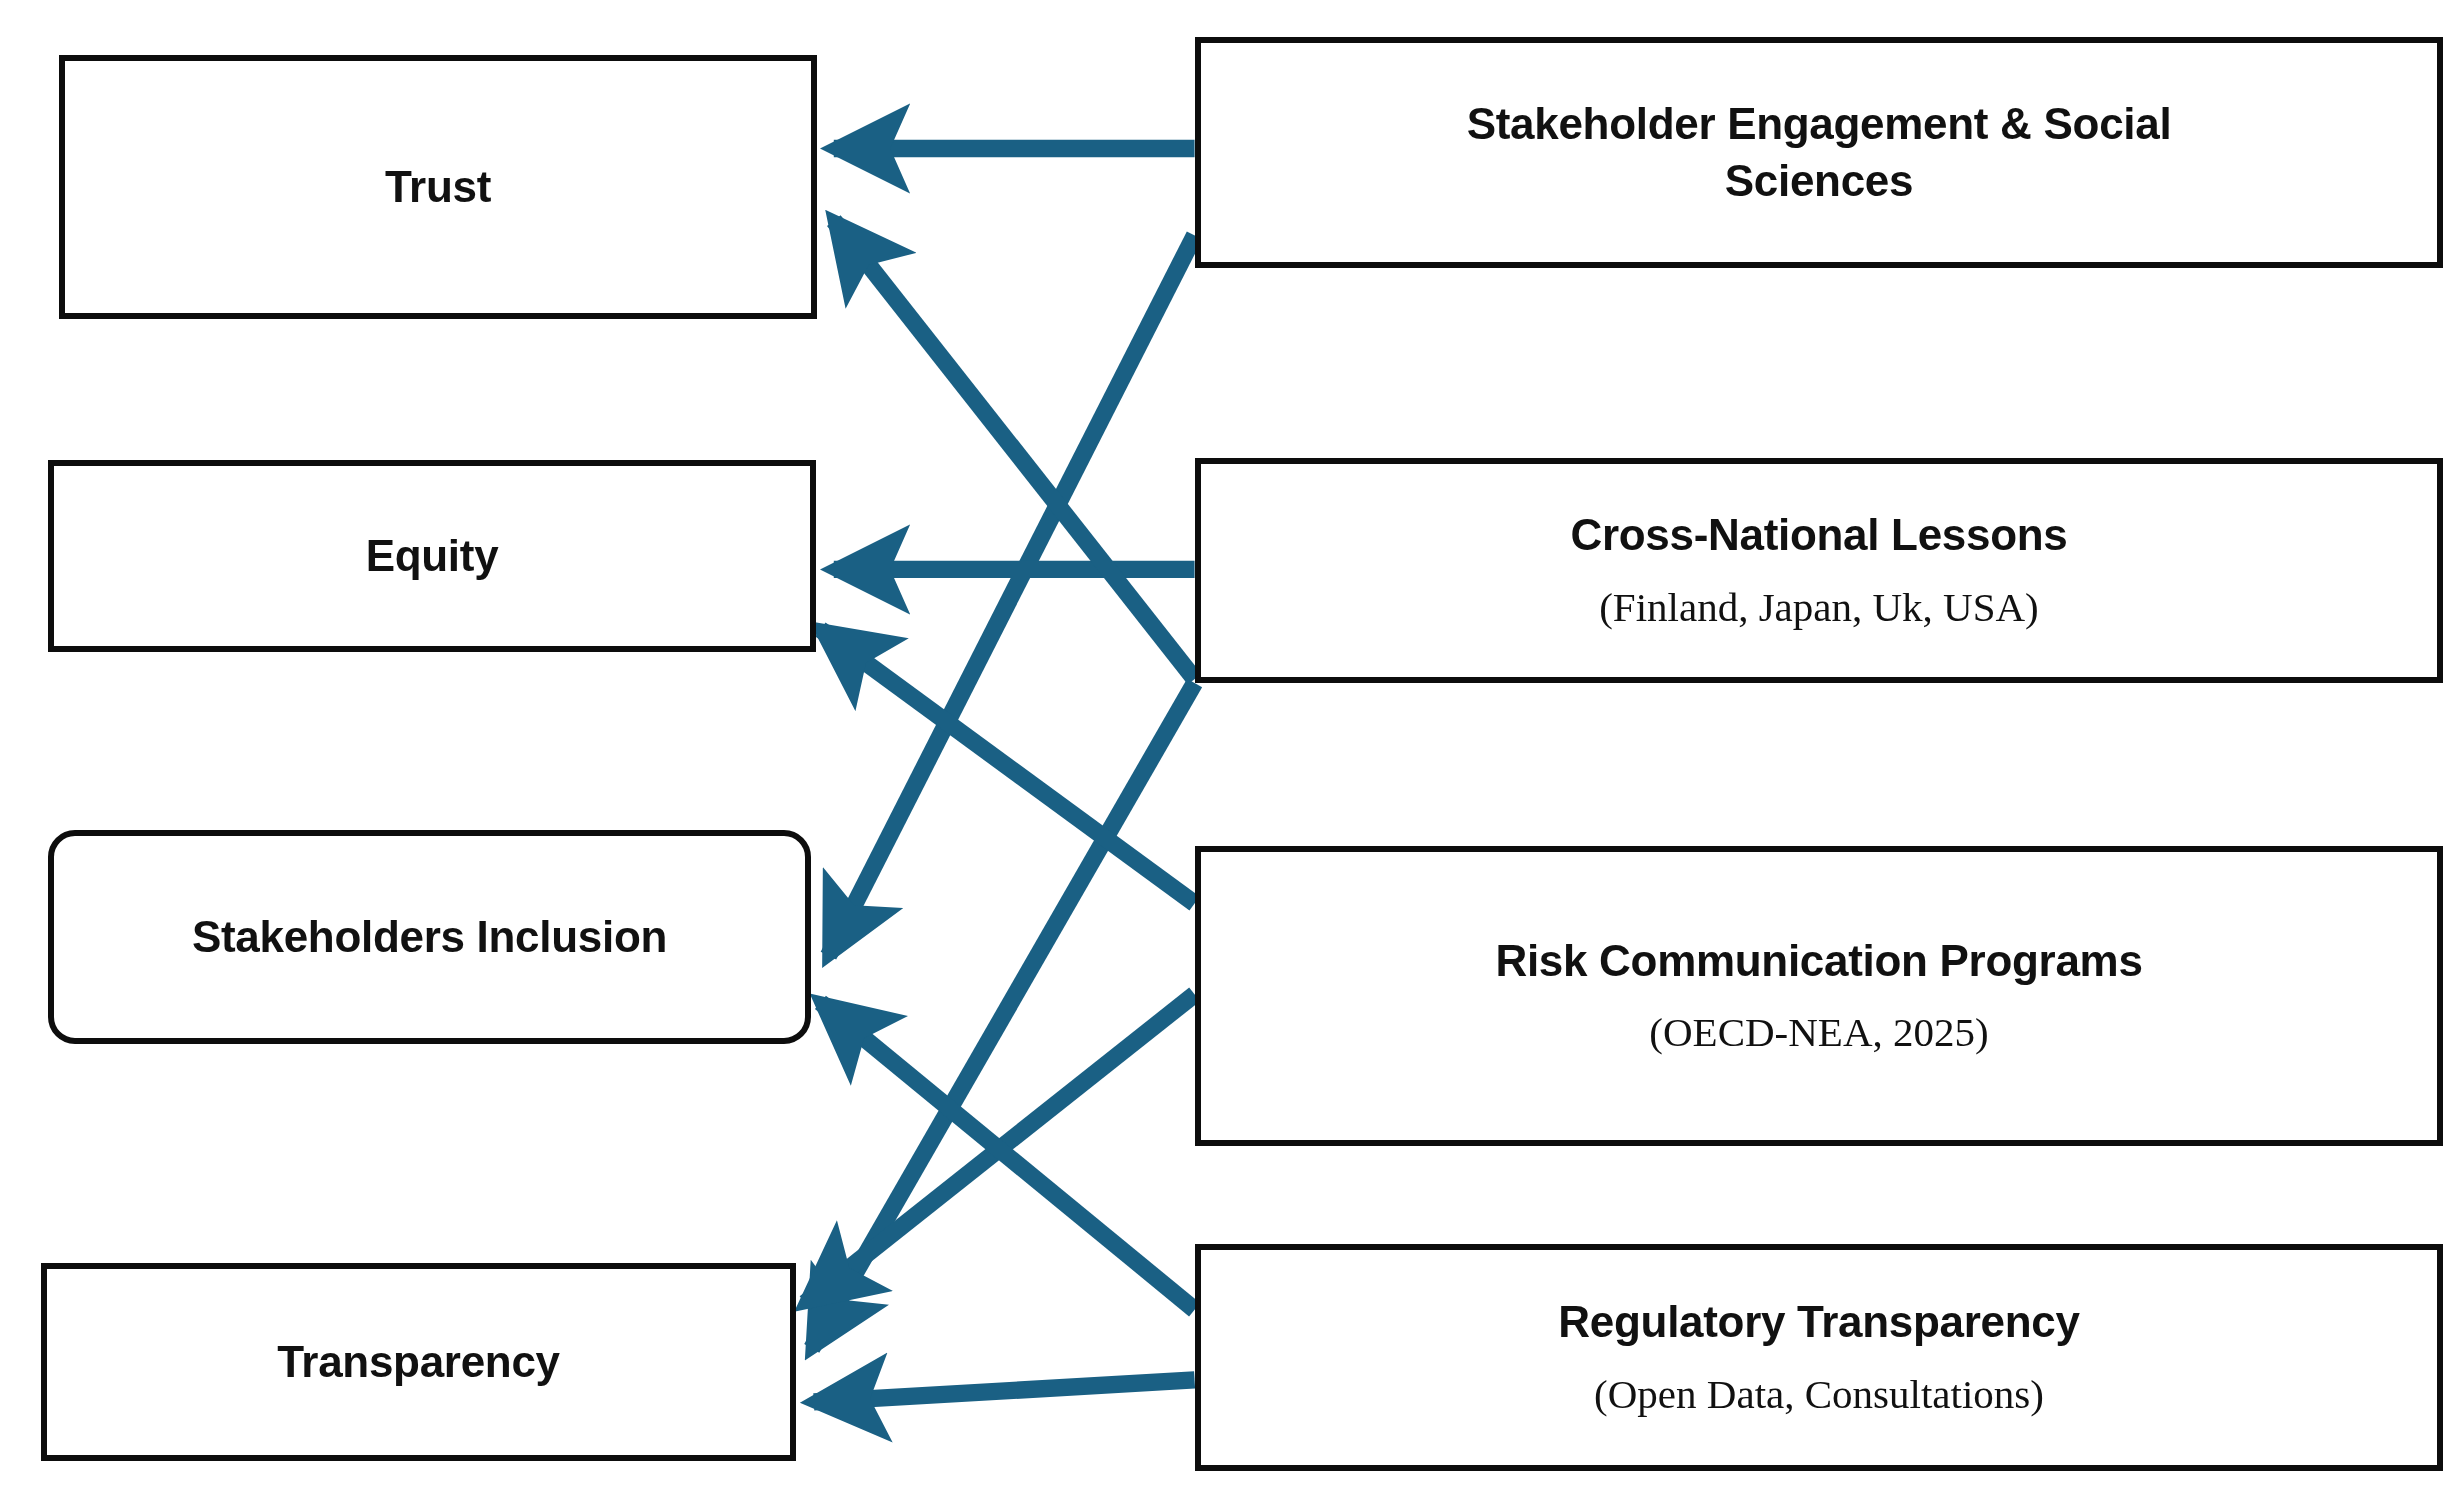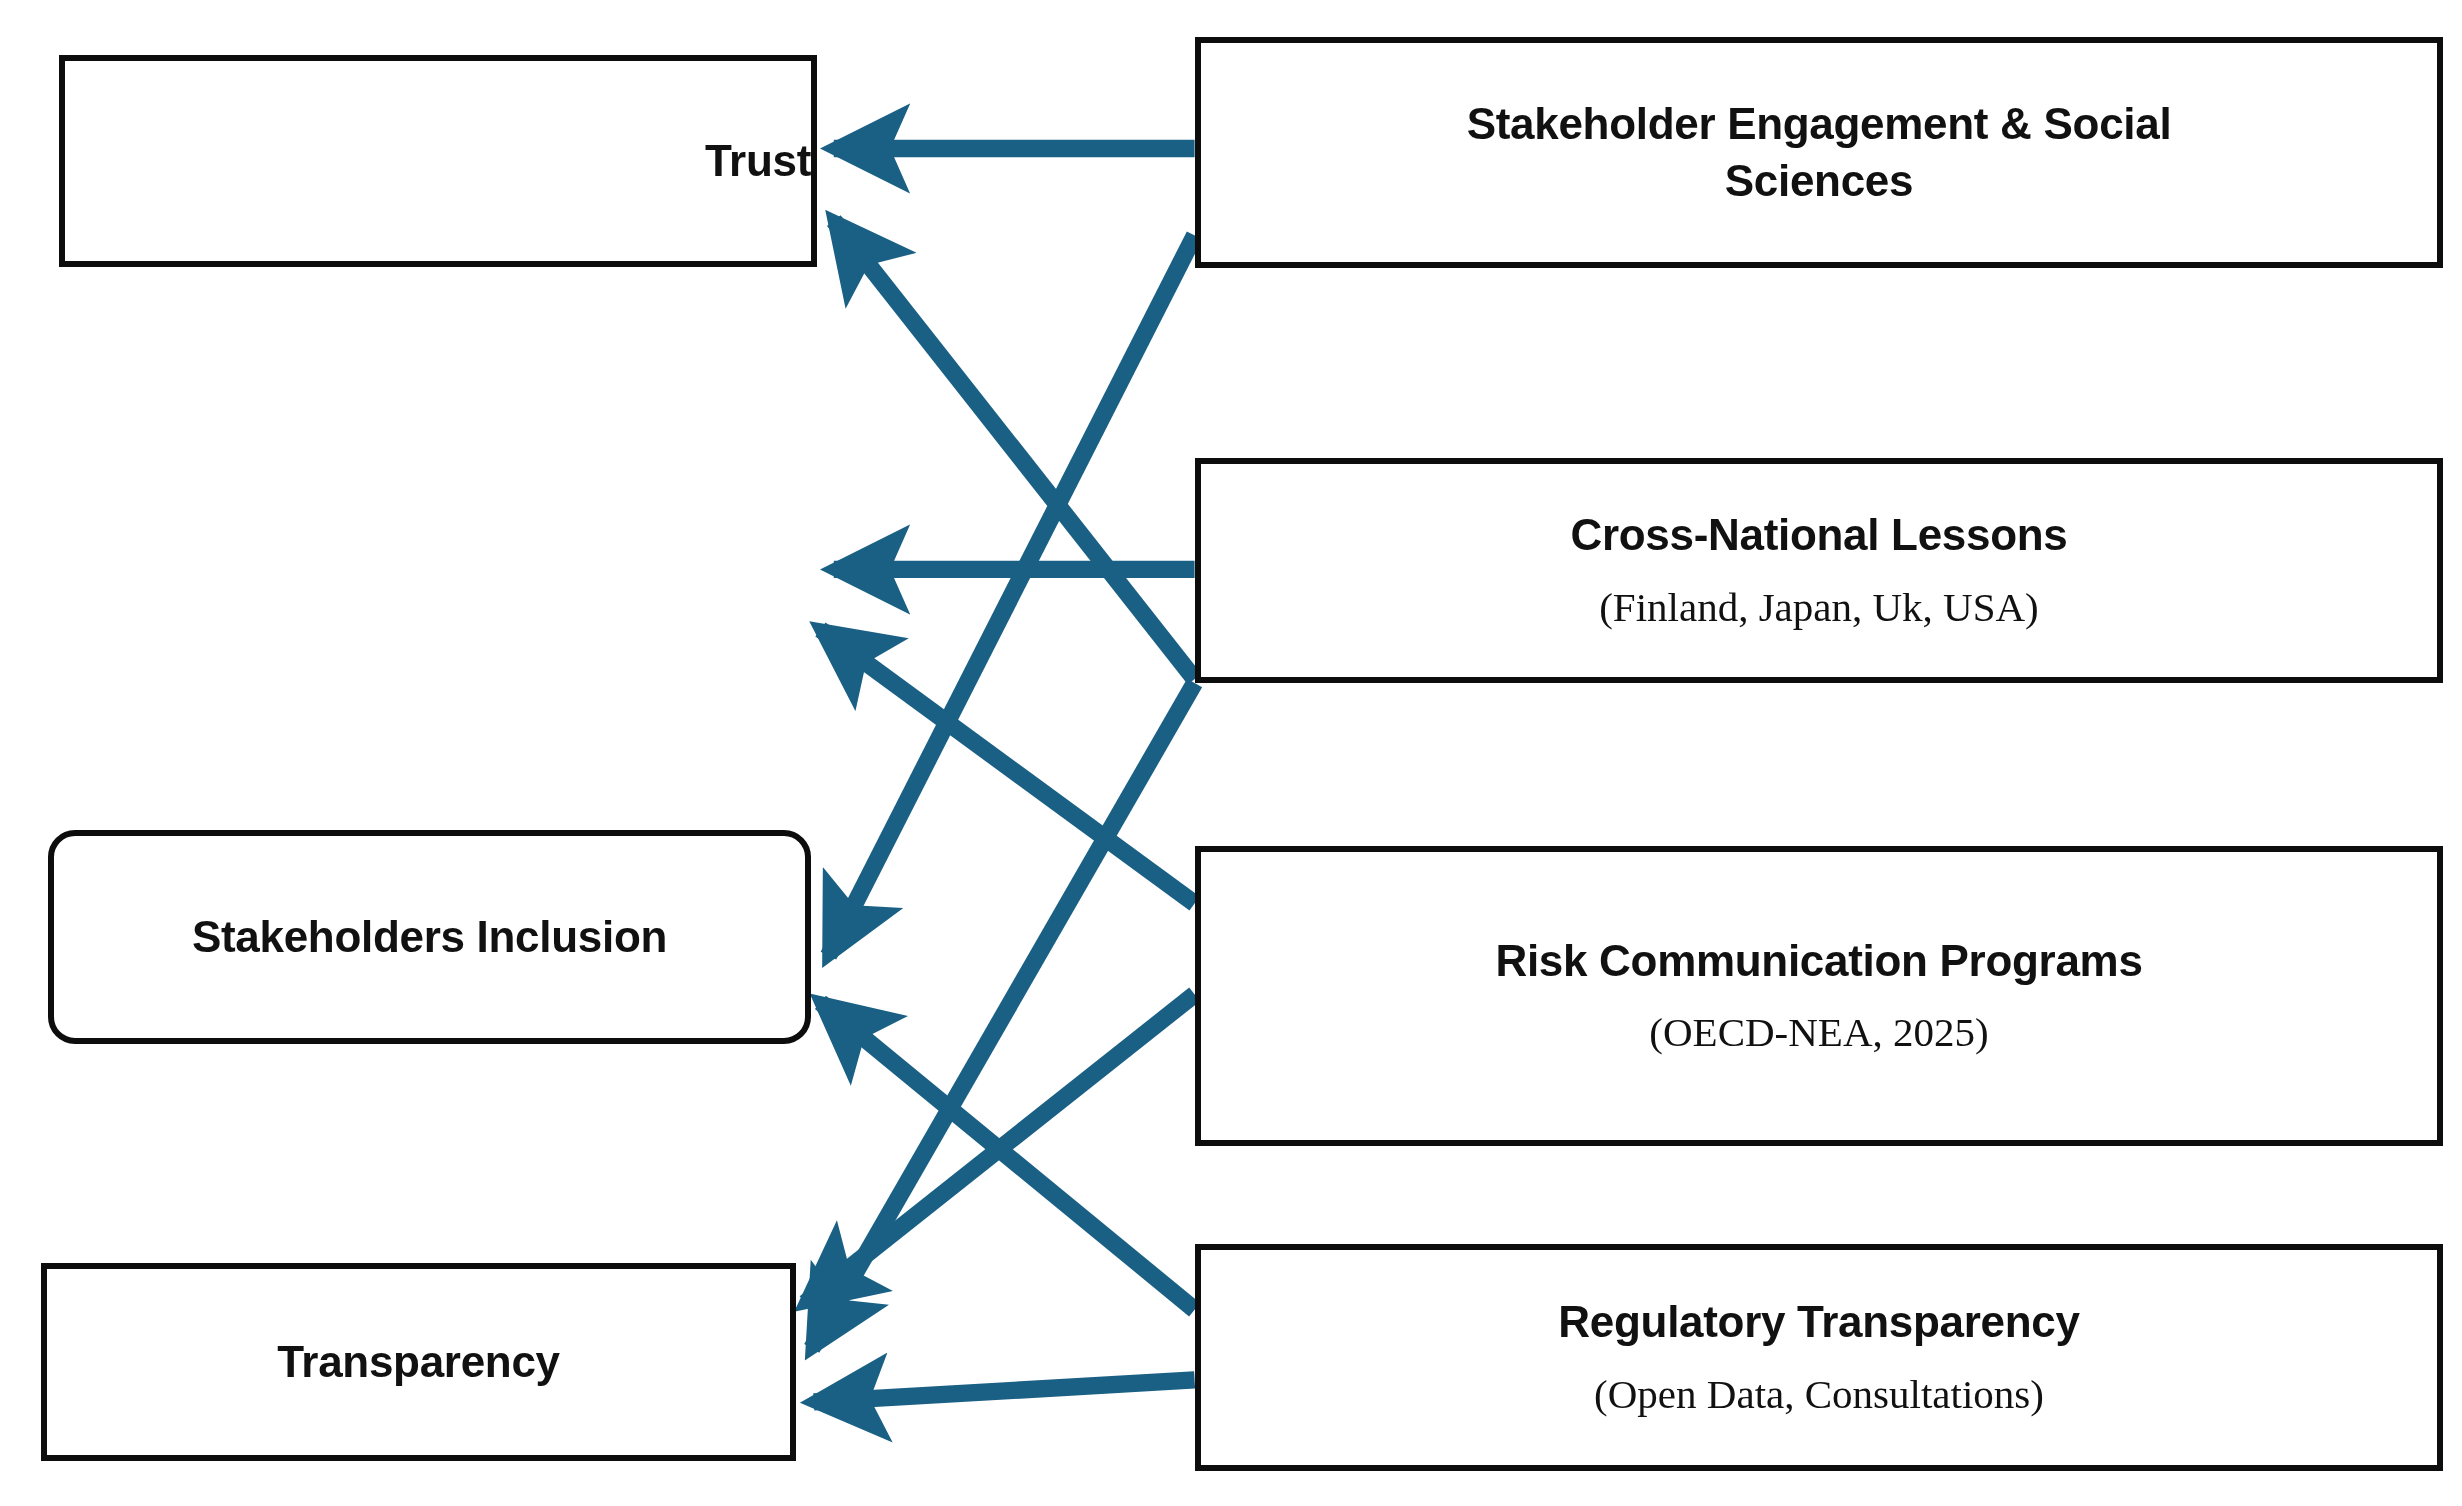--- a/index.html
+++ b/index.html
@@ -45,21 +45,21 @@
   }
   .node-sub {
     font-family: "Liberation Serif", serif;
     font-weight: normal;
     font-size: 41px;
     color: #111111;
     line-height: 1.3;
     margin-top: 17.4px;
   }
   
-  #box-trust        { left: 59px;  top: 55px;   width: 758px; height: 212px; align-items: flex-end; }
+  #box-trust        { left: 59px;  top: 55px;   width: 758px; height: 264px; }
   #box-equity       { left: 48px;  top: 460px;  width: 768px; height: 192px; }
   #box-stakeholders { left: 48px;  top: 830px; width: 763px; height: 214px; border-radius: 27px; }
   #box-transparency { left: 41px;  top: 1238px; width: 755px; height: 198px; margin-top: 25px; }
   
   #box-engagement   { left: 1195px; top: 37px;   width: 1248px; height: 231px; }
   #box-crossnat     { left: 1195px; top: 458px;  width: 1248px; height: 225px; }
   #box-riskcomm     { left: 1195px; top: 846px; width: 1248px; height: 300px; }
   #box-regulatory   { left: 1195px; top: 1244px; width: 1248px; height: 227px; }
 </style>
 </head>
@@ -92,20 +92,23 @@
       <line x1="1788" y1="1960" x2="1228" y2="1500"></line>
 
       <line x1="1788" y1="2065" x2="1218" y2="2098"></line>
     </g>
   </svg>
 
   <div class="node-box" id="box-trust">
     <div class="node-title">Trust</div>
   </div>
 
+  <div class="node-box" id="box-equity">
+    <div class="node-title">Equity</div>
+  </div>
 
   <div class="node-box" id="box-stakeholders">
     <div class="node-title">Stakeholders Inclusion</div>
   </div>
 
   <div class="node-box" id="box-transparency">
     <div class="node-title">Transparency</div>
   </div>
 
   <div class="node-box" id="box-engagement">

